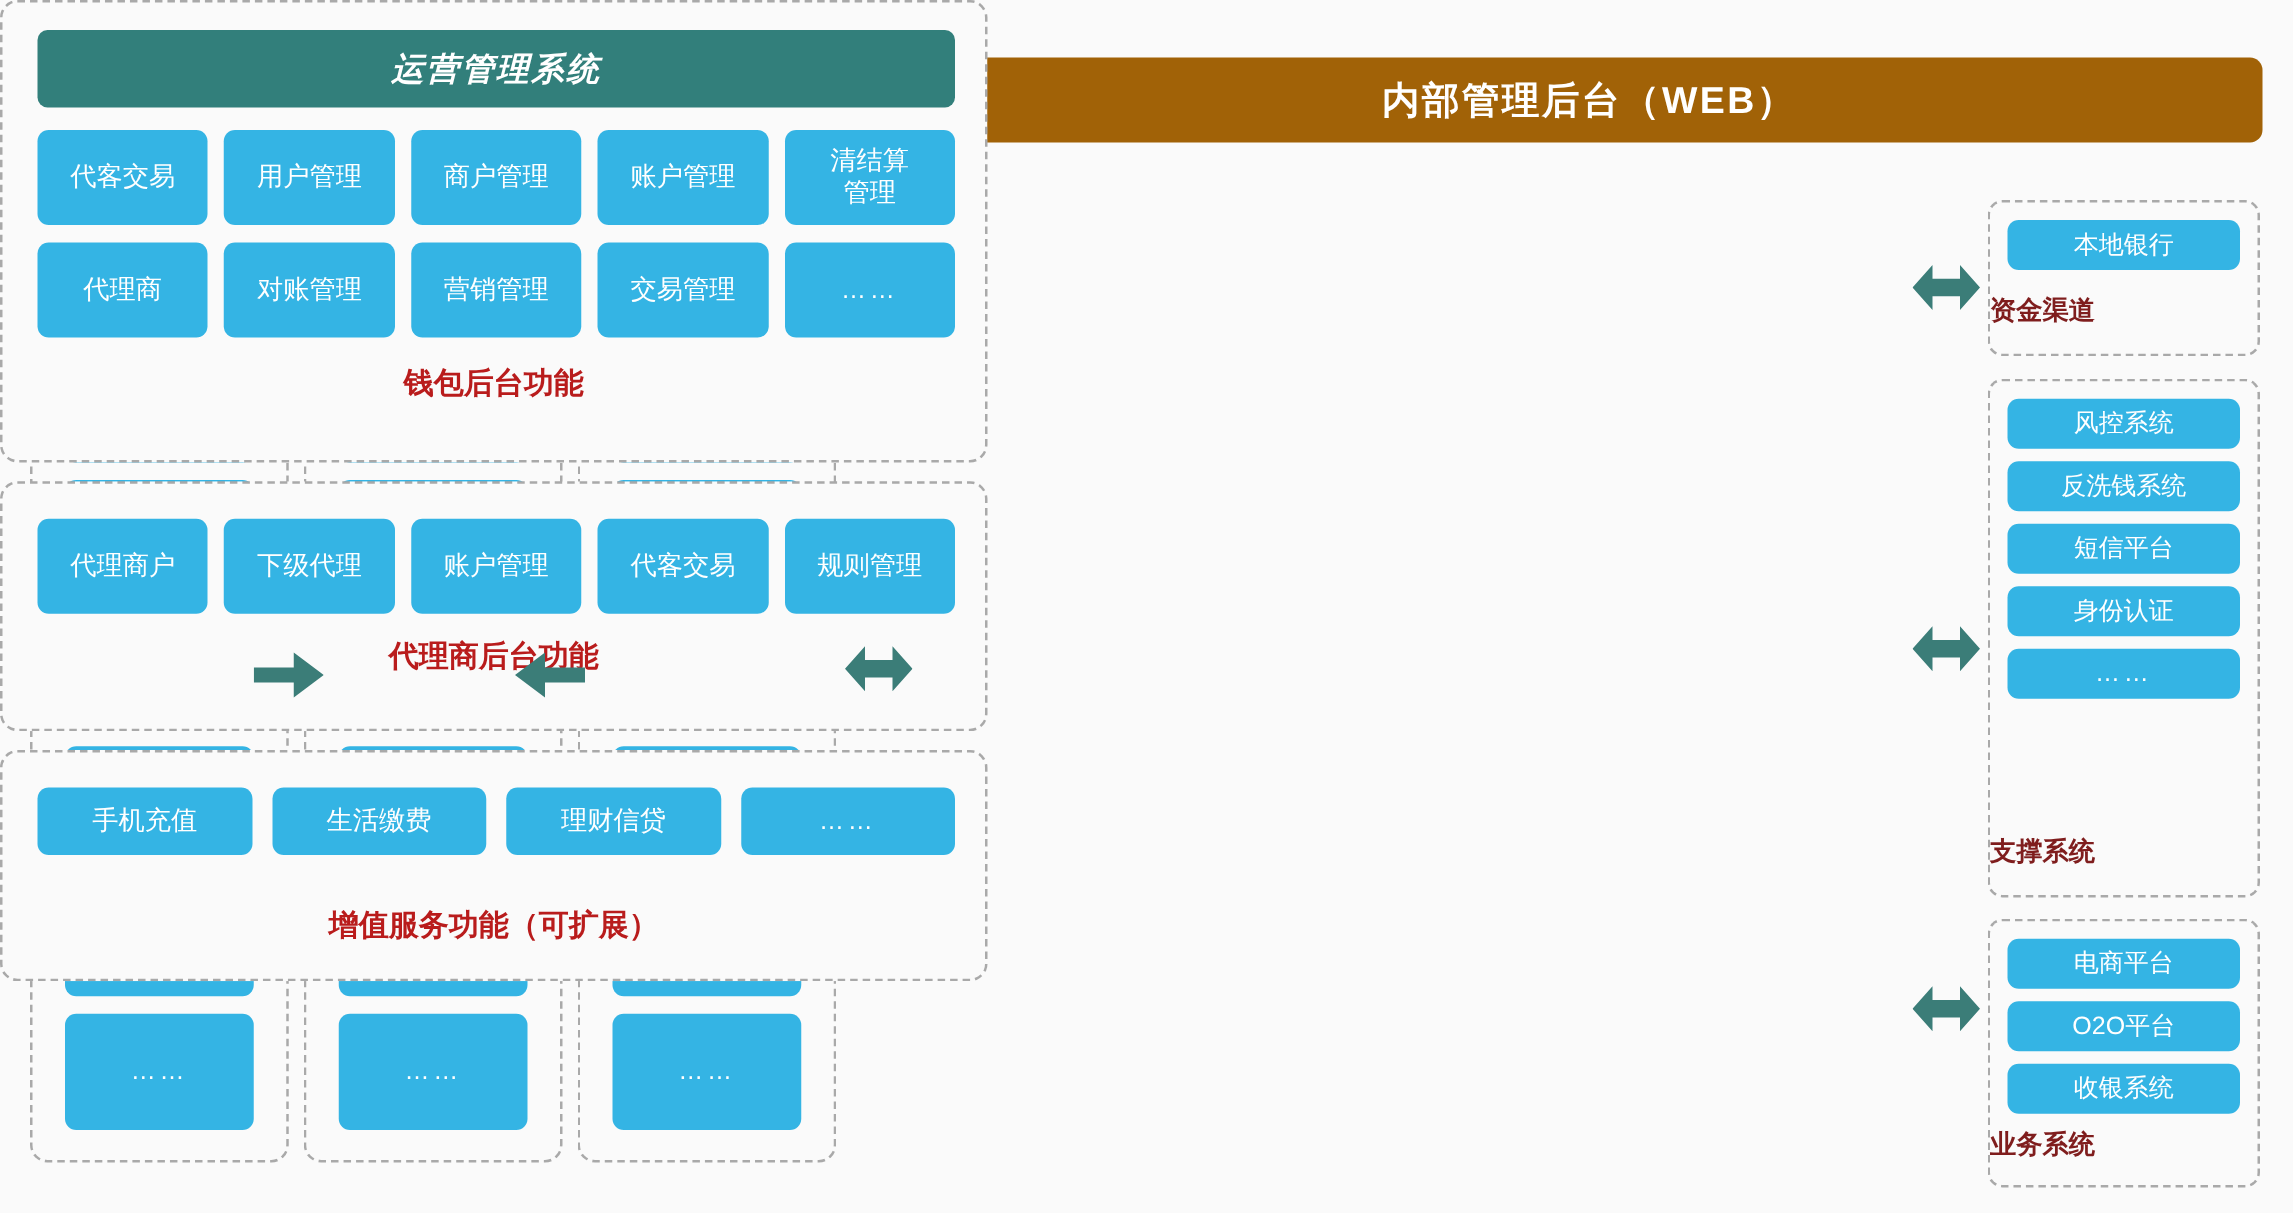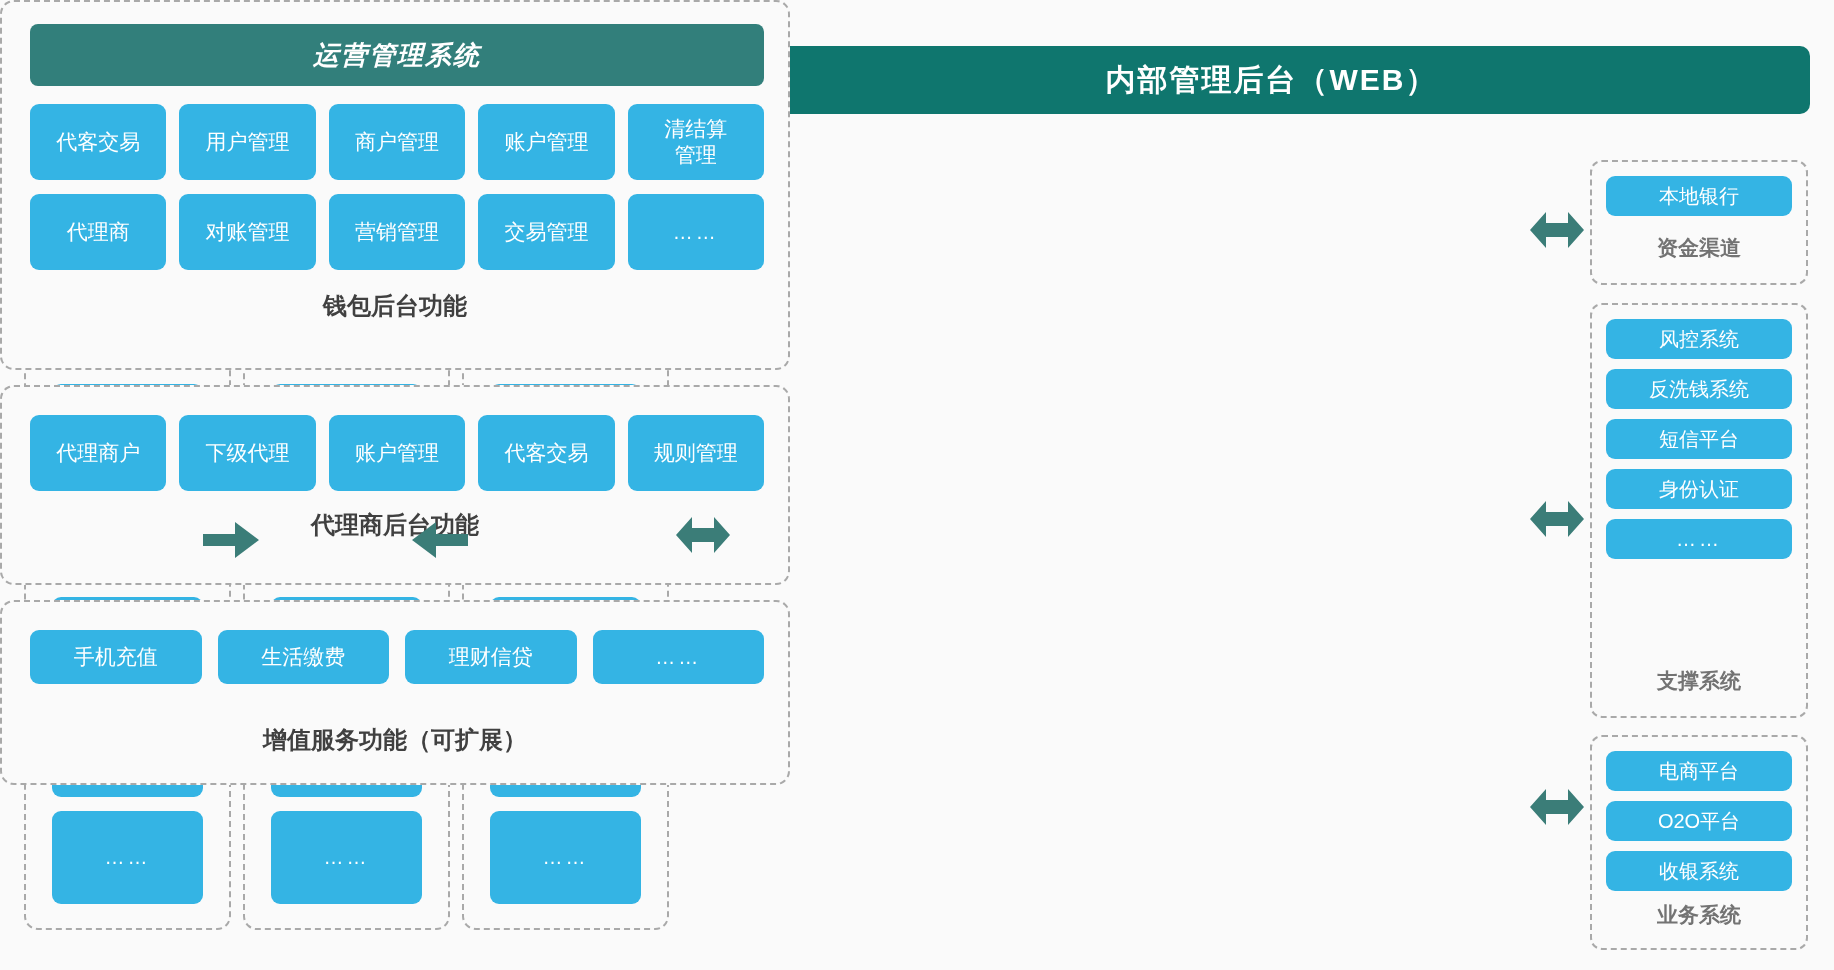--- a/index.html
+++ b/index.html
@@ -11,21 +11,21 @@
   }
   #root {
     position: relative;
     width: 1834px; height: 970px;
     background: #fafafa;
   }
 
   
   .banner {
     position: absolute;
-    background: #0f766e;
+    background: #a16207;
     border-radius: 10px;
     color: #ffffff;
     display: flex; align-items: center; justify-content: center;
     font-size: 30px; font-weight: bold;
     letter-spacing: 2px;
   }
   #banner-mobile { left: 24px; top: 46px; width: 648px; height: 68px; }
   #banner-web    { left: 733px; top: 46px; width: 1077px; height: 68px; }
 
   
@@ -86,36 +86,36 @@
   }
   #wallet-row1 { top: 102px; height: 76px; }
   #wallet-row2 { top: 192px; height: 76px; }
   #agent-row   { top: 28px;  height: 76px; }
   .grid4 {
     position: absolute; left: 28px; top: 28px; width: 734px; height: 54px;
     display: grid; grid-template-columns: repeat(4, 1fr); gap: 16px;
   }
   .panel-caption {
     position: absolute; left: 0; width: 100%;
-    text-align: center; font-size: 24px; font-weight: bold; color: #404040;
+    text-align: center; font-size: 24px; font-weight: bold; color: #b91c1c;
   }
   #wallet-caption { top: 288px; }
   #agent-caption  { top: 122px; }
   #vas-caption    { top: 122px; }
 
   
   #right-col { position: absolute; left: 1590px; top: 160px; width: 218px; height: 770px; }
   .rsub { position: absolute; left: 0; width: 218px; border: 2px dashed #a9a9a9; border-radius: 12px; background: #fafafa; }
   #funding-panel { top: 0px;   height: 125px; }
   #support-panel { top: 143px; height: 415px; }
   #biz-panel     { top: 575px; height: 215px; }
 
   .rlist { position: absolute; left: 14px; right: 14px; top: 14px; display: flex; flex-direction: column; gap: 10px; }
   .rlist .chip { height: 40px; font-size: 20px; }
-  .rcaption { position: absolute; left: 0; width: 100%; text-align: center; font-size: 21px; font-weight: bold; color: #737373; }
+  .rcaption { position: absolute; left: 0; width: 100%; font-size: 21px; font-weight: bold; color: #7f1d1d; }
   #funding-caption { top: 72px; }
   #support-caption { top: 362px; }
   #biz-caption     { top: 164px; }
 
   
   .arrow { position: absolute; }
   .arrow svg { display: block; }
 </style>
 </head>
 <body>

